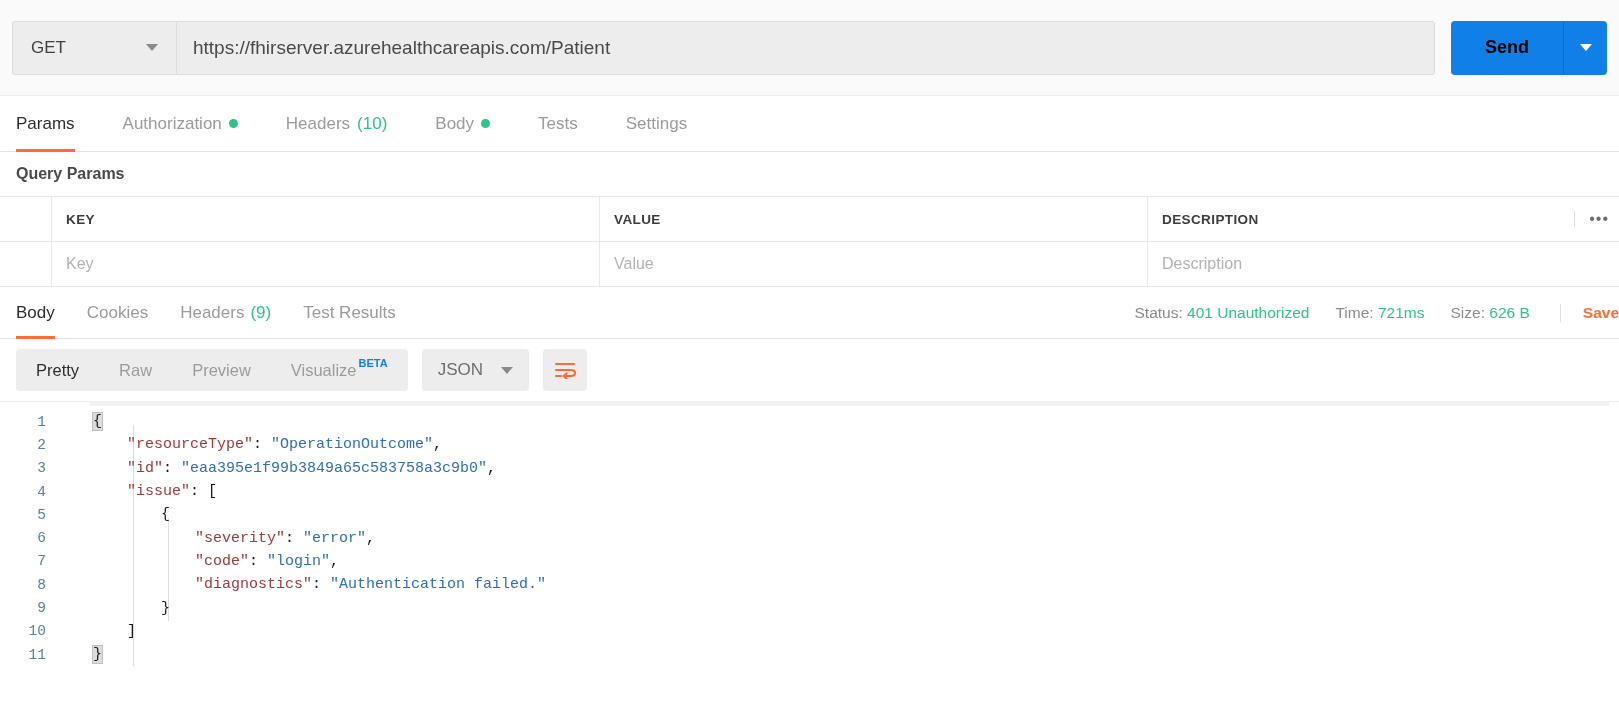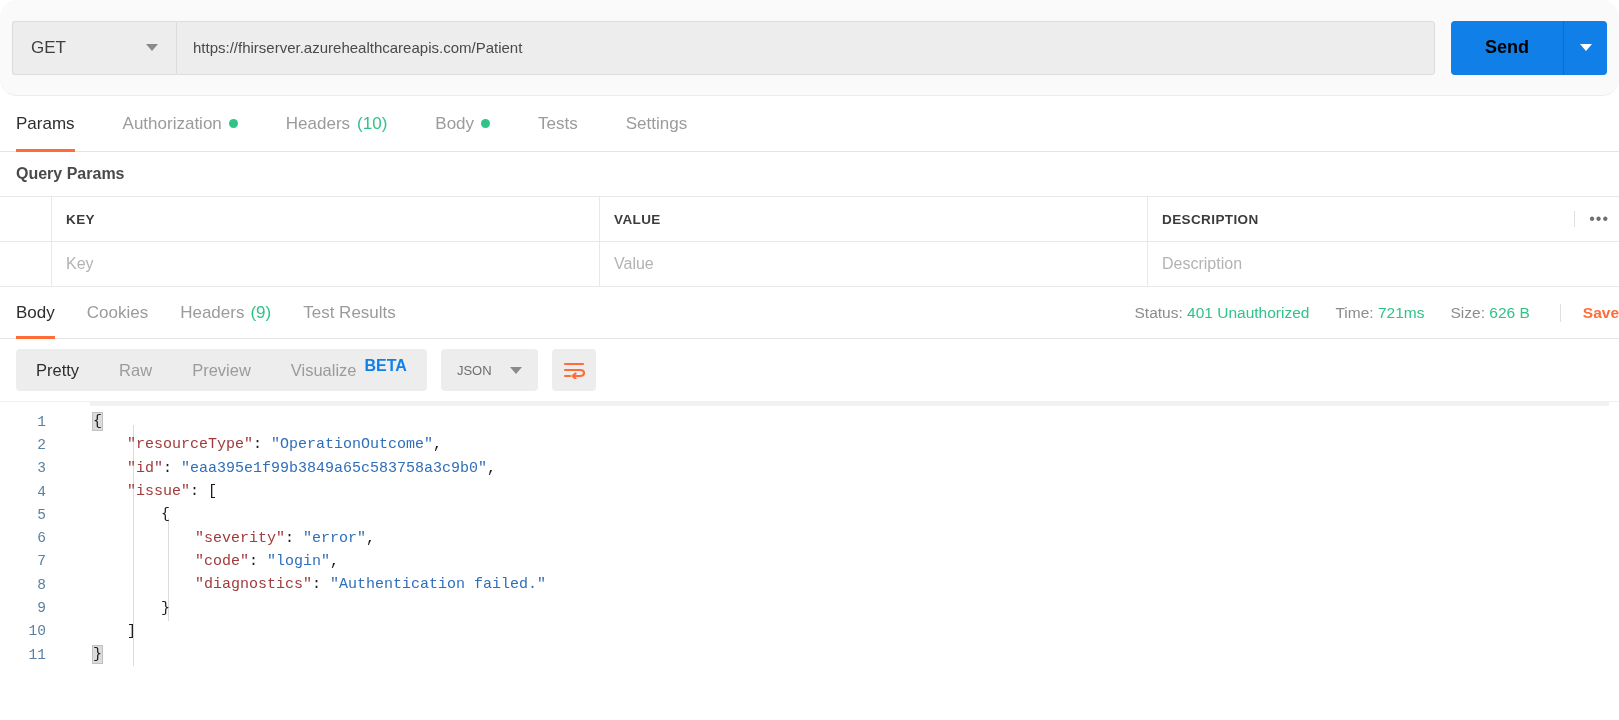--- a/index.html
+++ b/index.html
@@ -11,21 +11,20 @@
   }
 
   
   .urlbar {
     height: 96px;
     background: #fafafa;
     display: flex;
     align-items: center;
     padding: 0 12px;
     border-bottom: 1px solid #ededed;
-    border-radius: 17px;
   }
   .method-select {
     width: 164px; height: 54px;
     background: #ededed;
     border: 1px solid #dcdcdc;
     border-right: none;
     border-radius: 3px 0 0 3px;
     display: flex; align-items: center;
     padding: 0 18px;
     cursor: pointer;
@@ -37,21 +36,21 @@
     border-right: 6px solid transparent;
     border-top: 7px solid #8a8a8a;
   }
   .url-input {
     flex: 1; height: 54px;
     background: #ededed;
     border: 1px solid #dcdcdc;
     border-radius: 0 3px 3px 0;
     display: flex; align-items: center;
     padding: 0 16px;
-    font-size: 15px; color: #4a4a4a;
+    font-size: 19px; color: #4a4a4a;
     overflow: hidden; white-space: nowrap;
     cursor: text;
   }
   .send-group {
     display: flex; margin-left: 16px; height: 54px;
   }
   .send-btn {
     background: #1080e8; color: #000000;
     border: none; border-radius: 4px 0 0 4px;
     font-size: 18px; font-weight: bold;
@@ -167,30 +166,30 @@
     display: flex; background: #ededed; border-radius: 4px;
     height: 42px; align-items: stretch; overflow: hidden;
   }
   .seg {
     display: flex; align-items: center;
     padding: 0 20px; font-size: 16.5px; color: #9b9b9b;
     cursor: pointer; position: relative;
   }
   .seg.active { color: #2e2e2e; }
   .beta {
-    font-size: 16px; font-weight: bold; color: #1080e8;
-    vertical-align: super; margin-left: 8px; line-height: 1;
+    font-size: 11px; font-weight: bold; color: #1080e8;
+    vertical-align: super; margin-left: 2px; line-height: 1;
     align-self: flex-start; margin-top: 9px;
   }
   .fmt-select {
     display: flex; align-items: center; gap: 18px;
     background: #ededed; border-radius: 4px;
     height: 42px; padding: 0 16px; cursor: pointer;
   }
-  .fmt-label { font-size: 13px; color: #6e6e6e; text-align: center; }
+  .fmt-label { font-size: 17px; color: #6e6e6e; text-align: center; }
   .fmt-caret {
     width: 0; height: 0;
     border-left: 6px solid transparent;
     border-right: 6px solid transparent;
     border-top: 7px solid #8a8a8a;
   }
   .wrap-btn {
     width: 44px; height: 42px;
     background: #ededed; border-radius: 4px;
     display: flex; align-items: center; justify-content: center;

